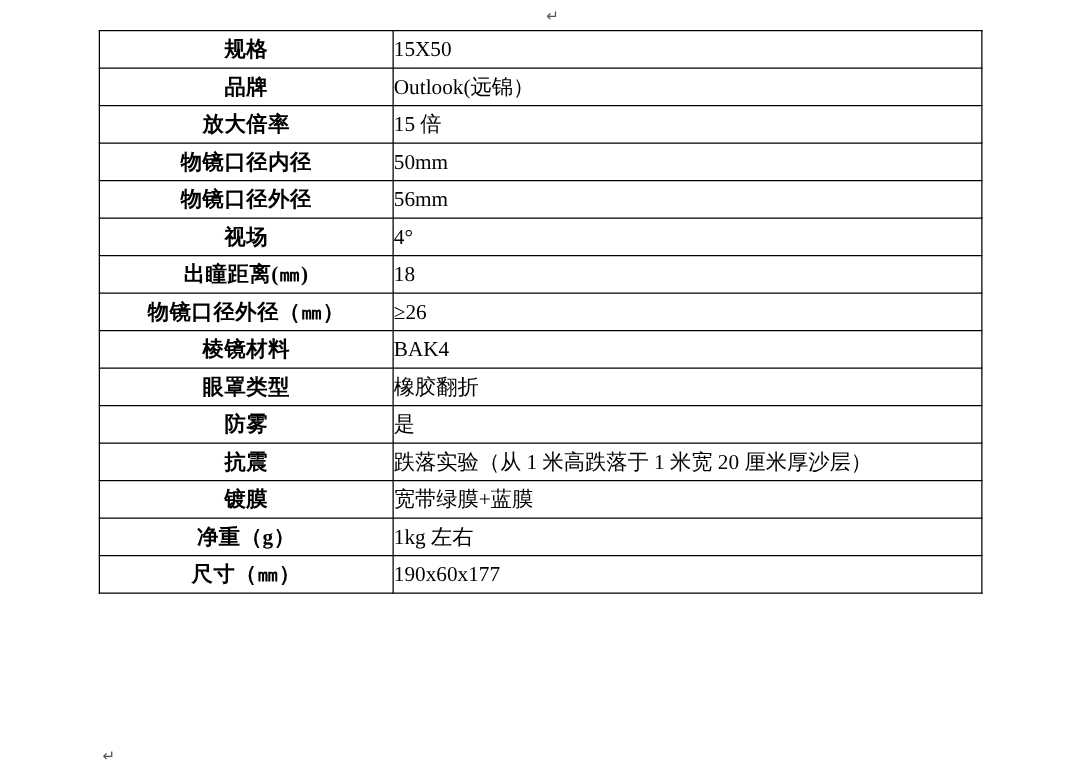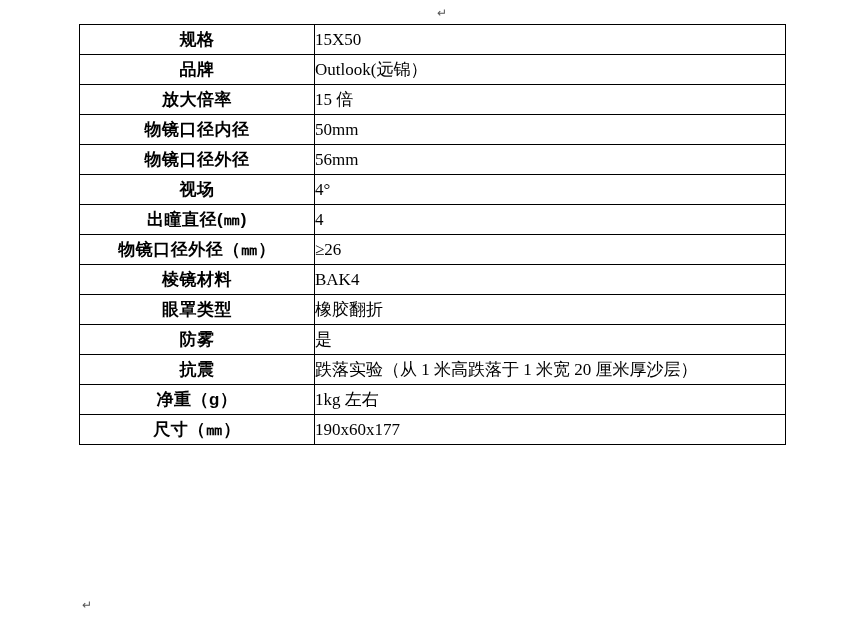--- a/index.html
+++ b/index.html
@@ -50,21 +50,21 @@
     border: 1px solid #000000;
     height: 29px;
     padding: 0 0 0 0;
     vertical-align: middle;
     font-size: 17px;
     line-height: 20px;
   }
   td.label {
     width: 234px;
     text-align: center;
-    font-family: Liberation Sans, sans-serif;
+    font-family: Liberation Serif, serif;
     font-weight: bold;
     letter-spacing: 0.5px;
   }
   td.value {
     width: 470px;
     text-align: left;
     padding-left: 9px;
     font-family: "Liberation Serif", serif;
     font-weight: normal;
     margin-left: 30px;
@@ -97,22 +97,22 @@
       </tr>
       <tr>
         <td class="label">物镜口径外径</td>
         <td class="value">56mm</td>
       </tr>
       <tr>
         <td class="label">视场</td>
         <td class="value">4°</td>
       </tr>
       <tr>
-        <td class="label">出瞳直径(㎜)</td>
-        <td class="value">4</td>
+        <td class="label">出瞳距离(㎜)</td>
+        <td class="value">18</td>
       </tr>
       <tr>
         <td class="label">物镜口径外径（㎜）</td>
         <td class="value">≥26</td>
       </tr>
       <tr>
         <td class="label">棱镜材料</td>
         <td class="value">BAK4</td>
       </tr>
       <tr>
@@ -121,20 +121,24 @@
       </tr>
       <tr>
         <td class="label">防雾</td>
         <td class="value">是</td>
       </tr>
       <tr>
         <td class="label">抗震</td>
         <td class="value">跌落实验（从 1 米高跌落于 1 米宽 20 厘米厚沙层）</td>
       </tr>
       <tr>
+        <td class="label">镀膜</td>
+        <td class="value">宽带绿膜+蓝膜</td>
+      </tr>
+      <tr>
         <td class="label">净重（g）</td>
         <td class="value">1kg 左右</td>
       </tr>
       <tr>
         <td class="label">尺寸（㎜）</td>
         <td class="value">190x60x177</td>
       </tr>
     </tbody>
   </table>
 

